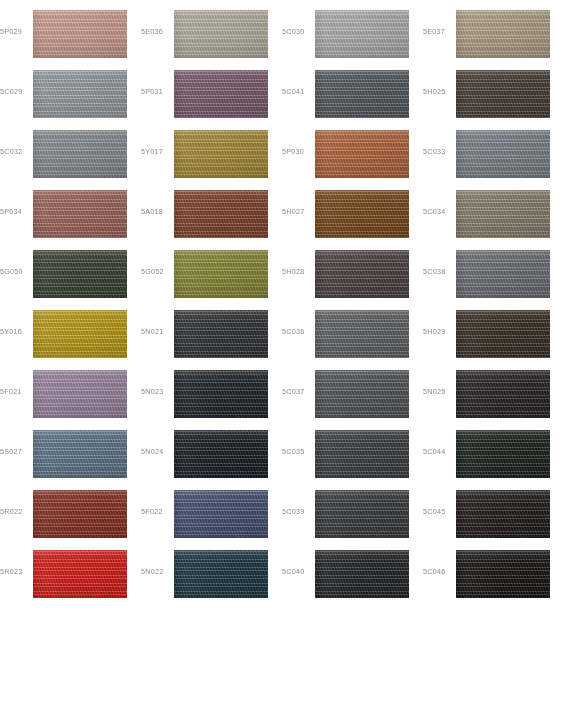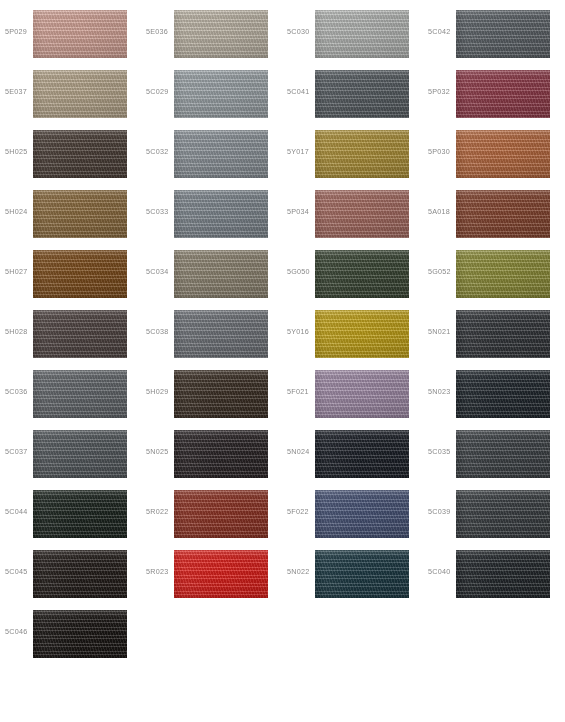--- a/index.html
+++ b/index.html
@@ -23,21 +23,20 @@
   }
   .swatch-cell {
     display: flex;
     align-items: flex-start;
     height: 60px;
   }
   .swatch-label {
     width: 33px;
     min-width: 33px;
     padding-top: 18px;
-    padding-left: 5px;
     box-sizing: border-box;
     font-size: 7.2px;
     letter-spacing: 0.25px;
     color: #8a8a8a;
     white-space: nowrap;
     line-height: 1;
   }
   .swatch-chip {
     position: relative;
     width: 94px;
@@ -96,60 +95,52 @@
     </div>
     <div class="swatch-cell">
       <div class="swatch-label">5E036</div>
       <div class="swatch-chip" style="background-color: rgb(187, 179, 164);"></div>
     </div>
     <div class="swatch-cell">
       <div class="swatch-label">5C030</div>
       <div class="swatch-chip" style="background-color: rgb(178, 180, 178);"></div>
     </div>
     <div class="swatch-cell">
-      <div class="swatch-label">5C042</div>
-      <div class="swatch-chip" style="background-color: rgb(91, 97, 102);"></div>
-    </div>
-    <div class="swatch-cell">
       <div class="swatch-label">5E037</div>
       <div class="swatch-chip" style="background-color: rgb(180, 164, 138);"></div>
     </div>
     <div class="swatch-cell">
       <div class="swatch-label">5C029</div>
       <div class="swatch-chip" style="background-color: rgb(154, 161, 166);"></div>
     </div>
     <div class="swatch-cell">
+      <div class="swatch-label">5P031</div>
+      <div class="swatch-chip" style="background-color: rgb(126, 95, 114);"></div>
+    </div>
+    <div class="swatch-cell">
       <div class="swatch-label">5C041</div>
       <div class="swatch-chip" style="background-color: rgb(86, 92, 97);"></div>
     </div>
     <div class="swatch-cell">
-      <div class="swatch-label">5P032</div>
-      <div class="swatch-chip" style="background-color: rgb(142, 59, 73);"></div>
-    </div>
-    <div class="swatch-cell">
       <div class="swatch-label">5H025</div>
       <div class="swatch-chip" style="background-color: rgb(75, 63, 56);"></div>
     </div>
     <div class="swatch-cell">
       <div class="swatch-label">5C032</div>
       <div class="swatch-chip" style="background-color: rgb(138, 145, 151);"></div>
     </div>
     <div class="swatch-cell">
       <div class="swatch-label">5Y017</div>
       <div class="swatch-chip" style="background-color: rgb(171, 143, 56);"></div>
     </div>
     <div class="swatch-cell">
       <div class="swatch-label">5P030</div>
       <div class="swatch-chip" style="background-color: rgb(181, 104, 62);"></div>
     </div>
     <div class="swatch-cell">
-      <div class="swatch-label">5H024</div>
-      <div class="swatch-chip" style="background-color: rgb(138, 106, 62);"></div>
-    </div>
-    <div class="swatch-cell">
       <div class="swatch-label">5C033</div>
       <div class="swatch-chip" style="background-color: rgb(125, 133, 140);"></div>
     </div>
     <div class="swatch-cell">
       <div class="swatch-label">5P034</div>
       <div class="swatch-chip" style="background-color: rgb(162, 105, 95);"></div>
     </div>
     <div class="swatch-cell">
       <div class="swatch-label">5A018</div>
       <div class="swatch-chip" style="background-color: rgb(132, 69, 47);"></div>
@@ -202,20 +193,24 @@
       <div class="swatch-label">5N023</div>
       <div class="swatch-chip" style="background-color: rgb(33, 40, 46);"></div>
     </div>
     <div class="swatch-cell">
       <div class="swatch-label">5C037</div>
       <div class="swatch-chip" style="background-color: rgb(83, 88, 92);"></div>
     </div>
     <div class="swatch-cell">
       <div class="swatch-label">5N025</div>
       <div class="swatch-chip" style="background-color: rgb(43, 37, 39);"></div>
+    </div>
+    <div class="swatch-cell">
+      <div class="swatch-label">5S027</div>
+      <div class="swatch-chip" style="background-color: rgb(99, 121, 141);"></div>
     </div>
     <div class="swatch-cell">
       <div class="swatch-label">5N024</div>
       <div class="swatch-chip" style="background-color: rgb(28, 32, 40);"></div>
     </div>
     <div class="swatch-cell">
       <div class="swatch-label">5C035</div>
       <div class="swatch-chip" style="background-color: rgb(61, 66, 70);"></div>
     </div>
     <div class="swatch-cell">

